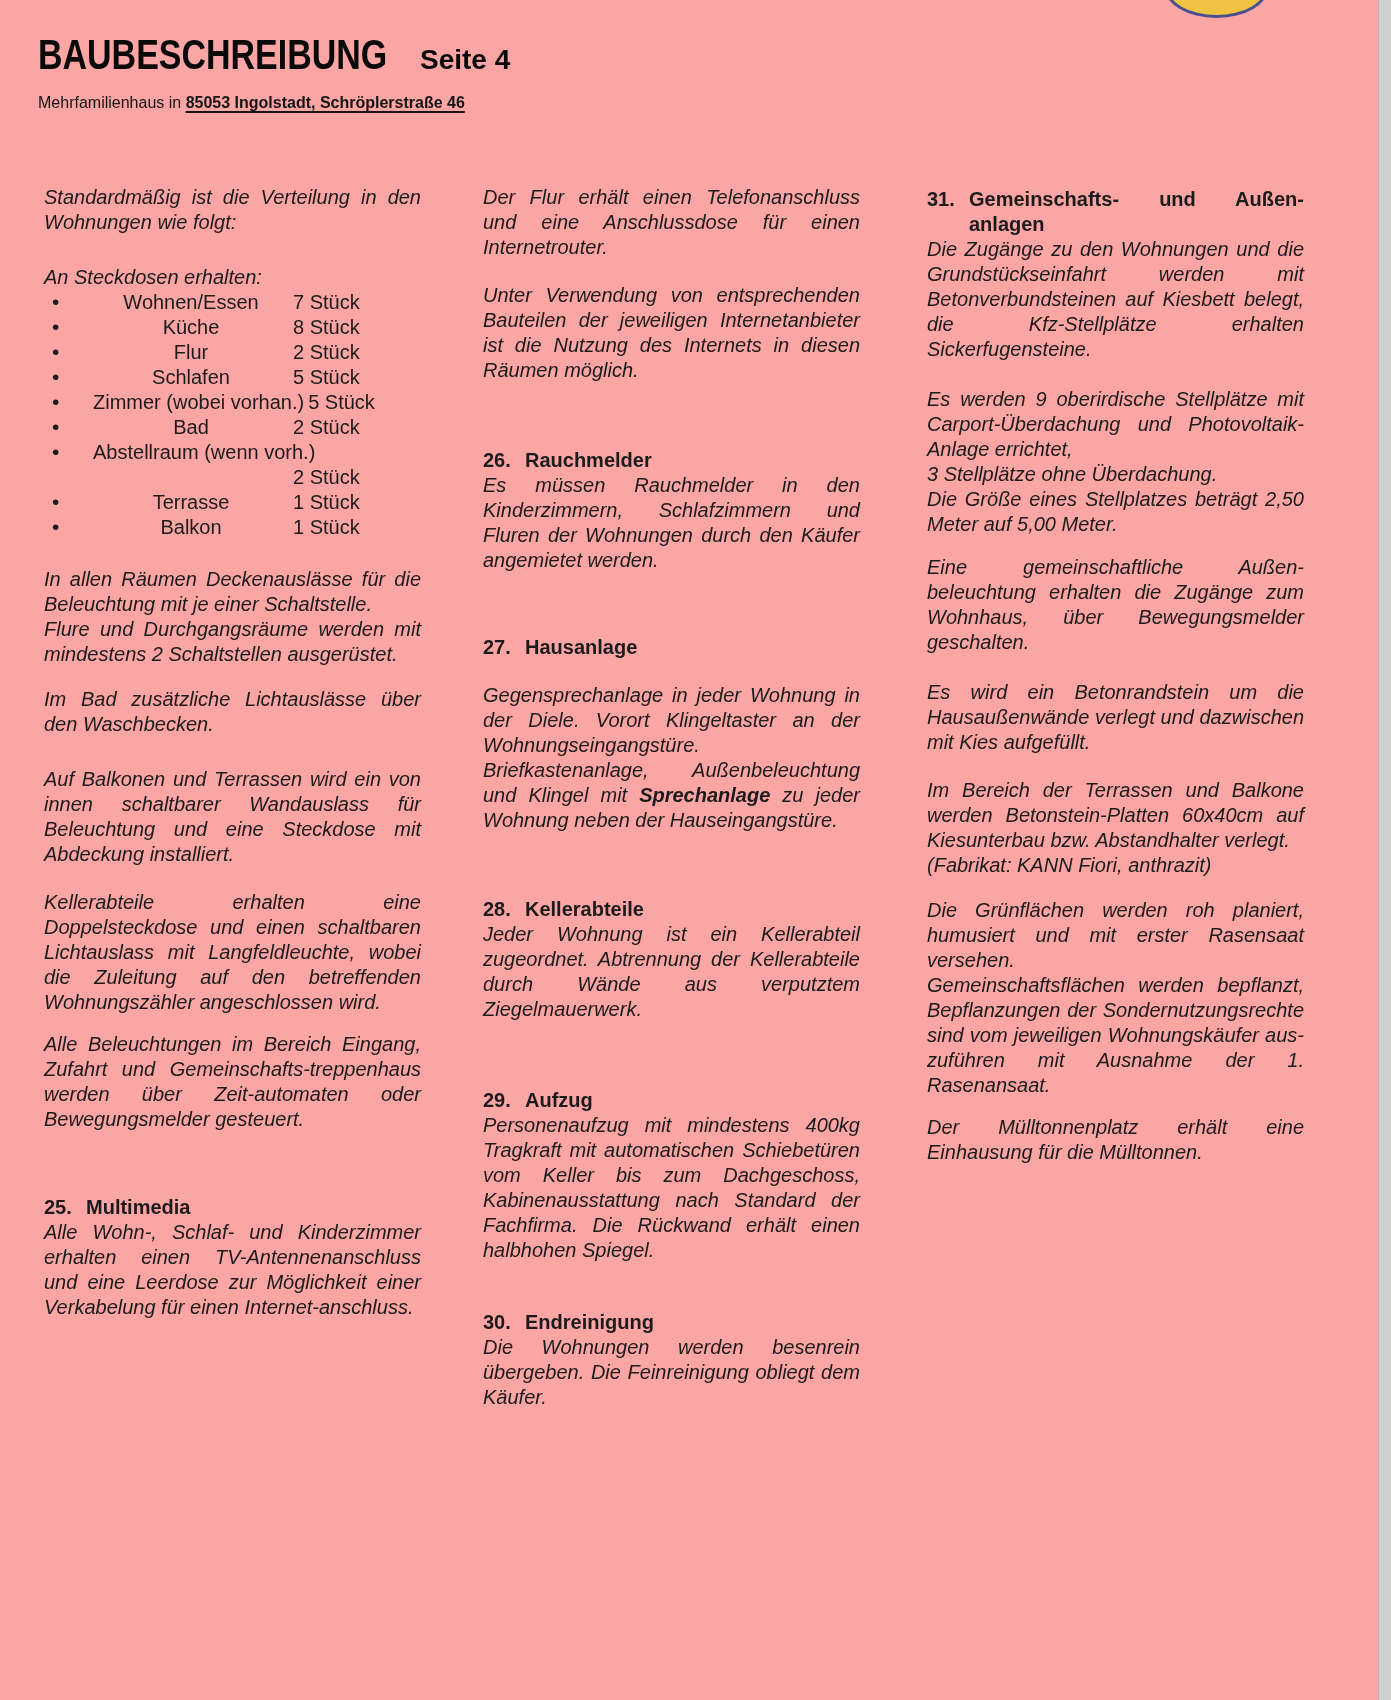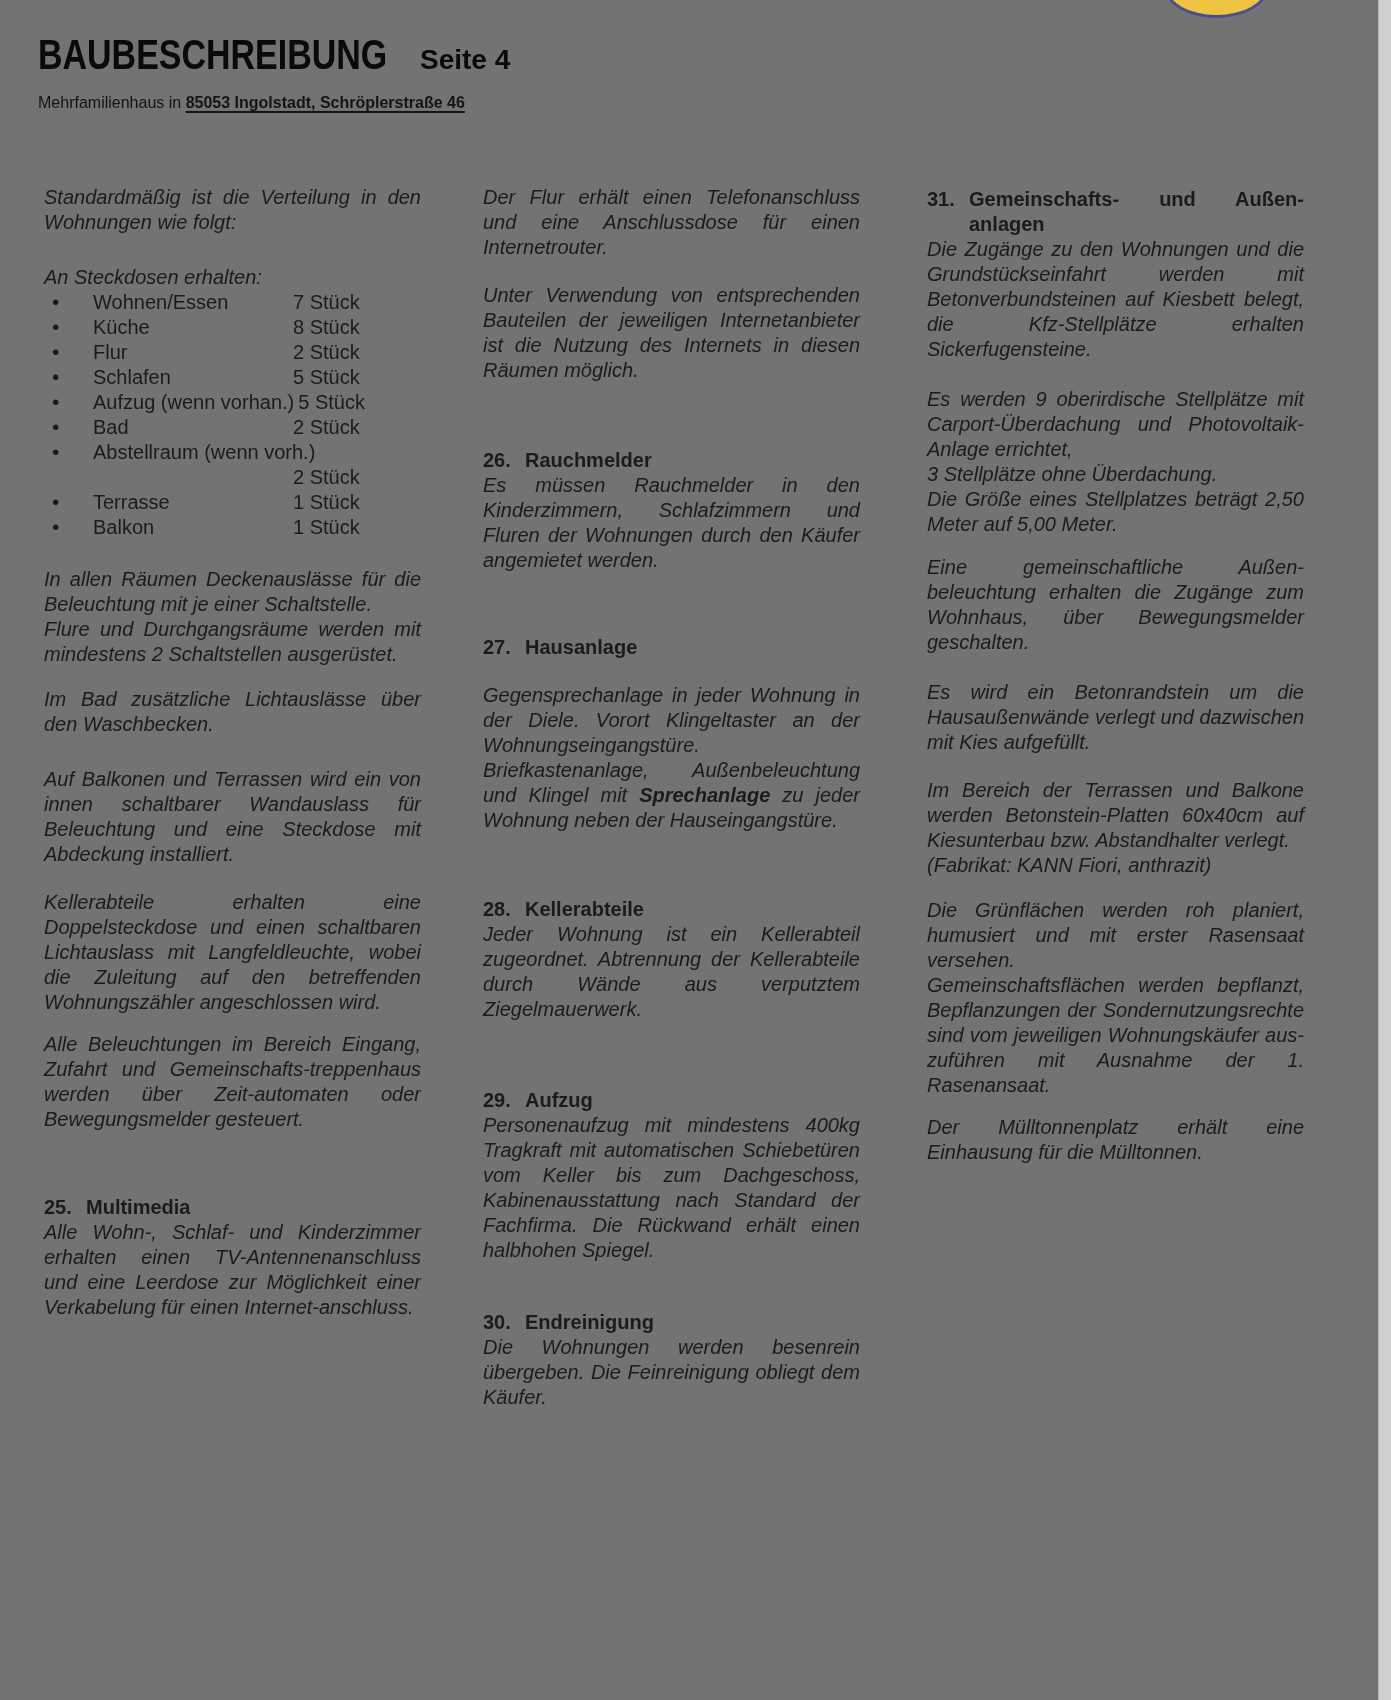--- a/index.html
+++ b/index.html
@@ -1,17 +1,17 @@
 <!DOCTYPE html>
 <html><head>
 <meta charset="utf-8">
 <style>
   html,body { margin:0; padding:0; background:#fff; }
   .page {
-    position:relative; width:1391px; height:1700px; background:#737373;
+    position:relative; width:1391px; height:1700px; background:#fca5a5;
     overflow:hidden; font-family:"Liberation Sans","DejaVu Sans",sans-serif;
     color:#1b1b1b;
   }
   
   .edge-strip {
     position:absolute; right:0; top:0; width:12px; height:1700px;
     background:#cfcfcf; border-left:1px solid #b5b5b5;
   }
   
   .logo {
@@ -36,21 +36,21 @@
   .col { position:absolute; top:185px; width:377px; font-size:20px; line-height:25px; }
   .col1 { left:44px; } .col2 { left:483px; } .col3 { left:927px; }
   .blk { margin:0; text-align:justify;font-style:italic; }
   .line { text-align:justify; }
   .sec { display:flex; font-weight:bold; }
   .sec .num { flex:0 0 42px; }
   .sec .stitle { flex:1; text-align:justify; }
   .slist { margin:0; }
   .srow { position:relative; padding-left:49px; display:flex; column-gap:4px; }
   .srow .bullet { position:absolute; left:8px; top:-1px; font-size:21px; }
-  .srow .slabel { flex:0 0 auto; min-width:196px; }
+  .srow .slabel { flex:0 0 auto; min-width:196px;text-align:center; }
   .b { font-weight:bold; }
   .mt0{margin-top:0} .mt2{margin-top:2px} .mt17{margin-top:17px} .mt18{margin-top:18px}
   .mt20{margin-top:20px} .mt23{margin-top:23px} .mt25{margin-top:25px} .mt27{margin-top:27px}
   .mt30{margin-top:30px} .mt47{margin-top:47px} .mt62{margin-top:62px} .mt63{margin-top:63px}
   .mt64{margin-top:64px} .mt65{margin-top:65px} .mt66{margin-top:66px}
 </style>
 </head>
 <body>
 
 <div class="page">
@@ -85,21 +85,21 @@
         <span class="slabel">Flur</span>
         <span class="scount">2 Stück</span>
       </div>
       <div class="srow">
         <span class="bullet">•</span>
         <span class="slabel">Schlafen</span>
         <span class="scount">5 Stück</span>
       </div>
       <div class="srow">
         <span class="bullet">•</span>
-        <span class="slabel">Aufzug (wenn vorhan.)</span>
+        <span class="slabel">Zimmer (wobei vorhan.)</span>
         <span class="scount">5 Stück</span>
       </div>
       <div class="srow">
         <span class="bullet">•</span>
         <span class="slabel">Bad</span>
         <span class="scount">2 Stück</span>
       </div>
       <div class="srow">
         <span class="bullet">•</span>
         <span class="slabel">Abstellraum (wenn vorh.)</span>

